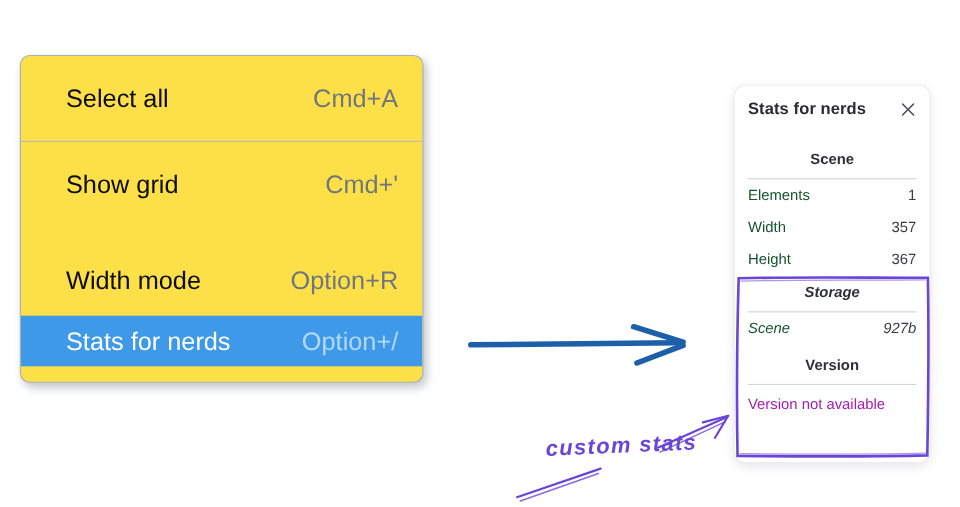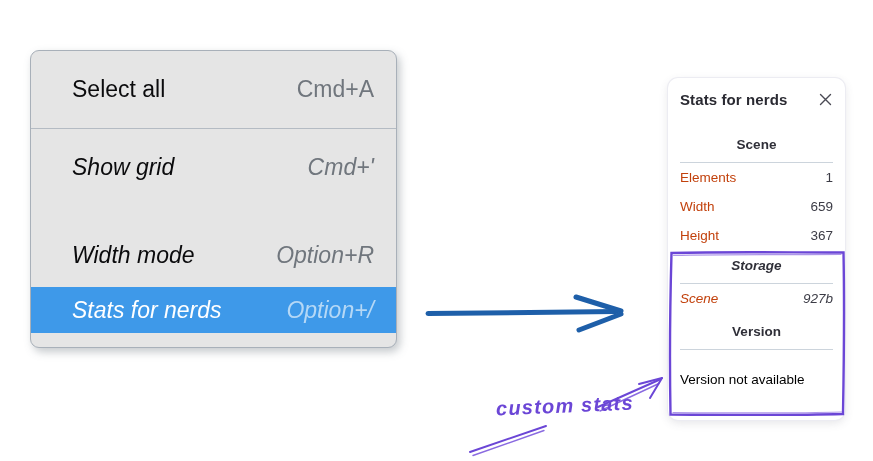--- a/index.html
+++ b/index.html
@@ -7,34 +7,34 @@
     width: 873px; height: 461px;
     background: #ffffff;
     font-family: "Liberation Sans", sans-serif;
     position: relative;
     overflow: hidden;
   }
   .stage { position: absolute; left: 0; top: 0; width: 873px; height: 461px; }
 
   
   .menu {
-    position: absolute; left: 30px; top: 50px;
+    position: absolute; left: 18px; top: 50px;
     width: 367px; height: 298px;
     box-sizing: border-box;
-    background: #e5e5e5;
+    background: #fde047;
     border: 1.5px solid #a8b0b9;
     border-radius: 9px;
     box-shadow: 3px 4px 8px rgba(90,100,110,0.35);
     font-size: 23px;
     color: #0b0b0d;
     overflow: hidden;
   }
   .menu-group-top { padding: 16px 0 17px 0; }
   .menu-divider { border: none; border-top: 1.5px solid #b4bbc3; margin: 0; }
-  .menu-group-bottom { padding-top: 16px; font-style: italic; }
+  .menu-group-bottom { padding-top: 16px; }
   .menu-item {
     height: 44px;
     display: flex; align-items: center; justify-content: space-between;
     padding: 0 22px 0 41px;
   }
   .menu-item .label { color: #0b0b0d; }
   .menu-item .shortcut { color: #70767d; }
   .menu-item.highlighted {
     background: #3e99e9;
     height: 46px;
@@ -68,26 +68,26 @@
   }
   .section-header {
     text-align: center; font-weight: bold; font-size: 13.5px; color: #2f2f38;
     line-height: 20px;
   }
   .sec-rule { border: none; border-top: 1px solid #ccd4dc; margin: 7px 0 0 0; }
   .stat-row {
     height: 29px;
     display: flex; align-items: center; justify-content: space-between;
   }
-  .stat-row .stat-label { color: #c2410c; }
+  .stat-row .stat-label { color: #14532d; }
   .stat-row .stat-value { color: #3c3c46; }
   .sec-scene { margin-top: 27px; }
   .sec-storage { margin-top: 6px; font-style: italic; }
   .sec-version { margin-top: 9px; }
-  .panel-note { margin-top: 20px; line-height: 20px; color: #000000; }
+  .panel-note { margin-top: 8px; line-height: 20px; color: #a21caf; }
 
   
   .purple-rect { position: absolute; left: 666px; top: 248px; pointer-events: none; }
   .annotation-arrow { position: absolute; left: 440px; top: 368px; pointer-events: none; }
   .annotation-label {
     position: absolute; left: 496px; top: 394px;
     width: 160px;
     font-size: 20px;
     font-style: italic;
     font-weight: bold;
@@ -146,21 +146,21 @@
 
     <div class="sec-scene">
       <div class="section-header">Scene</div>
       <hr class="sec-rule">
       <div class="stat-row">
         <span class="stat-label">Elements</span>
         <span class="stat-value">1</span>
       </div>
       <div class="stat-row">
         <span class="stat-label">Width</span>
-        <span class="stat-value">659</span>
+        <span class="stat-value">357</span>
       </div>
       <div class="stat-row">
         <span class="stat-label">Height</span>
         <span class="stat-value">367</span>
       </div>
     </div>
 
     <div class="sec-storage">
       <div class="section-header">Storage</div>
       <hr class="sec-rule">

